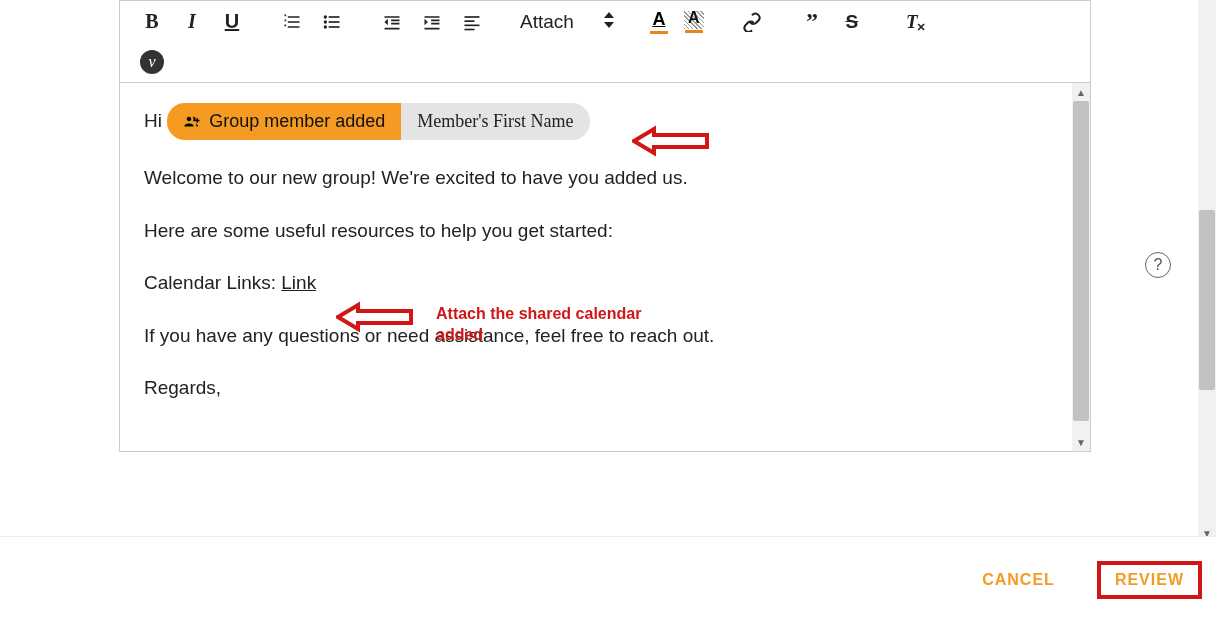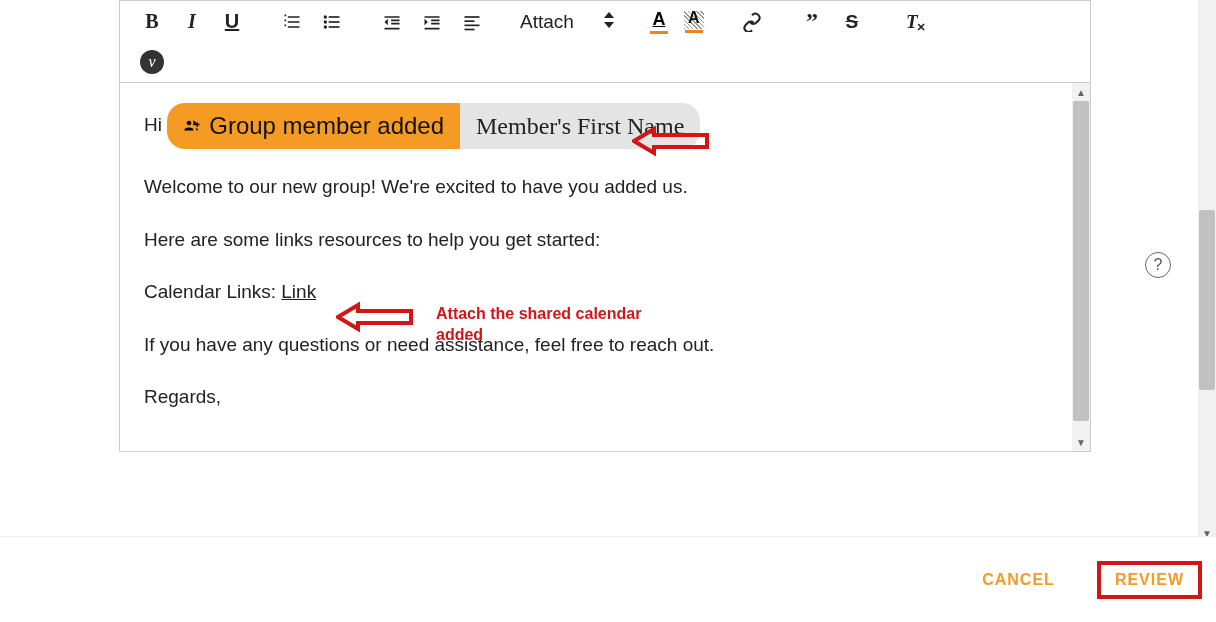--- a/index.html
+++ b/index.html
@@ -96,21 +96,21 @@
     .editor-content p { margin-bottom: 24px; }
     .pill-container {
       display: inline-flex;
       align-items: center;
       vertical-align: middle;
     }
     .pill {
       display: inline-flex;
       align-items: center;
       padding: 5px 16px;
-      font-size: 24px;
+      font-size: 18px;
       border-radius: 18px;
     }
     .pill.orange {
       background: #f59a23;
       border-top-right-radius: 0;
       border-bottom-right-radius: 0;
       gap: 8px;
       color: #111;
     }
     .pill.gray {
@@ -346,21 +346,21 @@
                 <path d="M8 11c1.7 0 3-1.3 3-3s-1.3-3-3-3-3 1.3-3 3 1.3 3 3 3zm6 0c1.7 0 3-1.3 3-3s-1.3-3-3-3c-.3 0-.6 0-.9.1.6.8.9 1.8.9 2.9s-.3 2.1-.9 2.9c.3.1.6.1.9.1zM2 17v1h12v-1c0-2-4-3-6-3s-6 1-6 3zm14 1h4v-1c0-1.3-1.7-2.3-3.5-2.8.9.7 1.5 1.6 1.5 2.8v1h-2zM20 9V7h-2v2h-2v2h2v2h2v-2h2V9h-2z"></path>
               </svg>
             <span>Group member added</span>
           </span>
           <span class="pill gray">
             <span>Member's First Name</span>
           </span>
         </span>
       </p>
       <p>Welcome to our new group! We're excited to have you added us.</p>
-      <p>Here are some links resources to help you get started:</p>
+      <p>Here are some useful resources to help you get started:</p>
       <p>
         <span>Calendar Links: </span><span class="link-text">Link</span>
       </p>
       <p>If you have any questions or need assistance, feel free to reach out.</p>
       <p>Regards,</p>
     </div>
 
     <div class="scroll-track">
       <div class="scroll-arrow">▲</div>
       <div class="scroll-thumb"></div>

